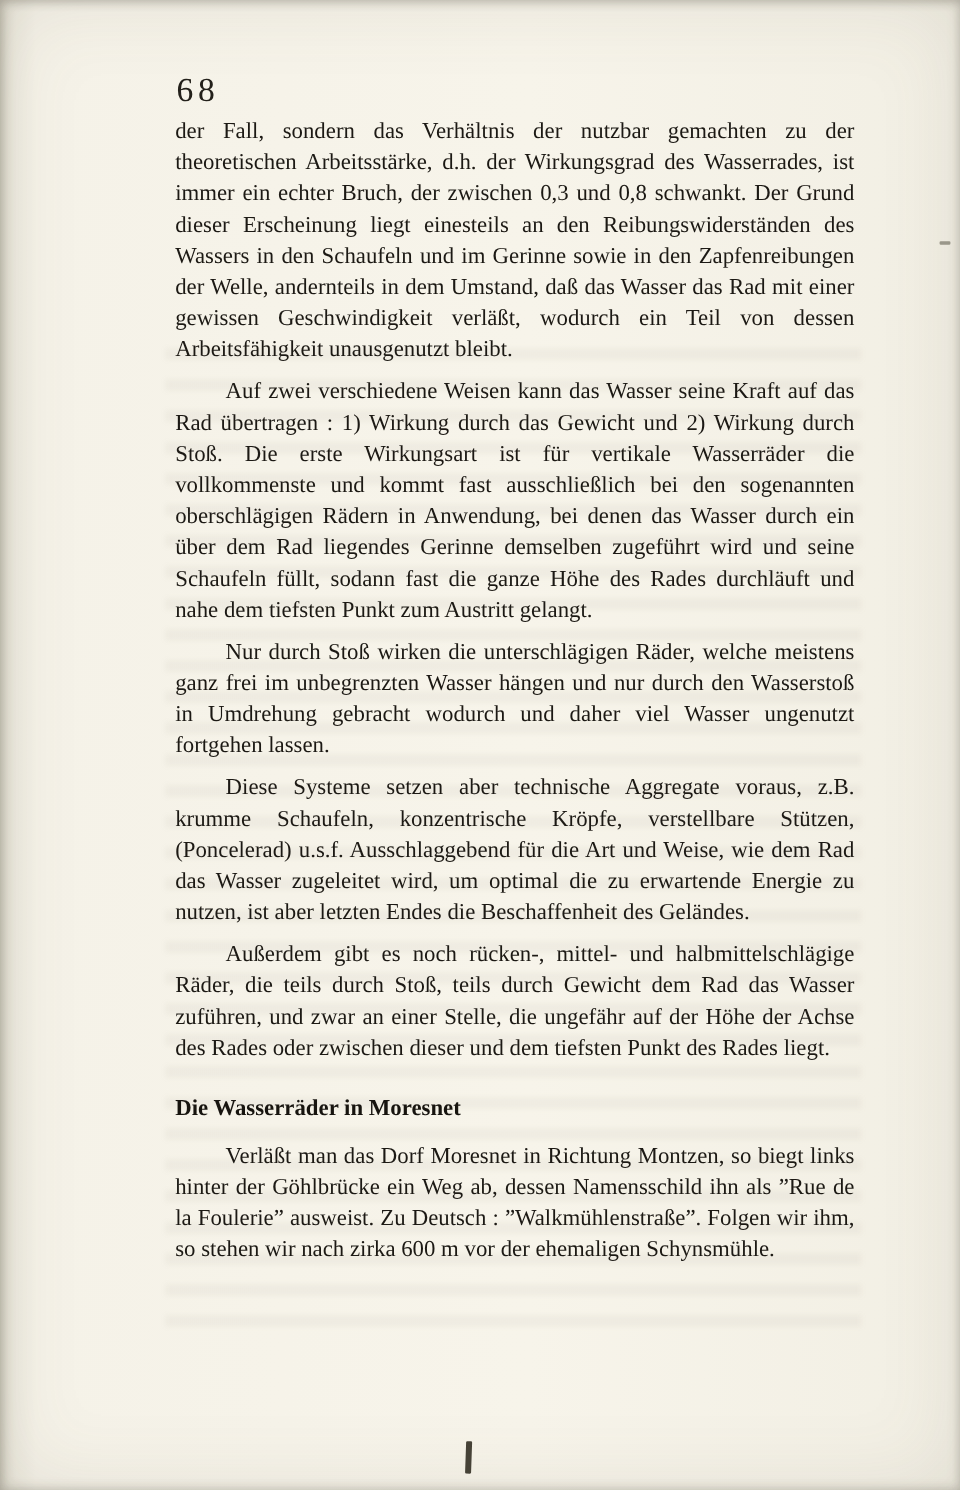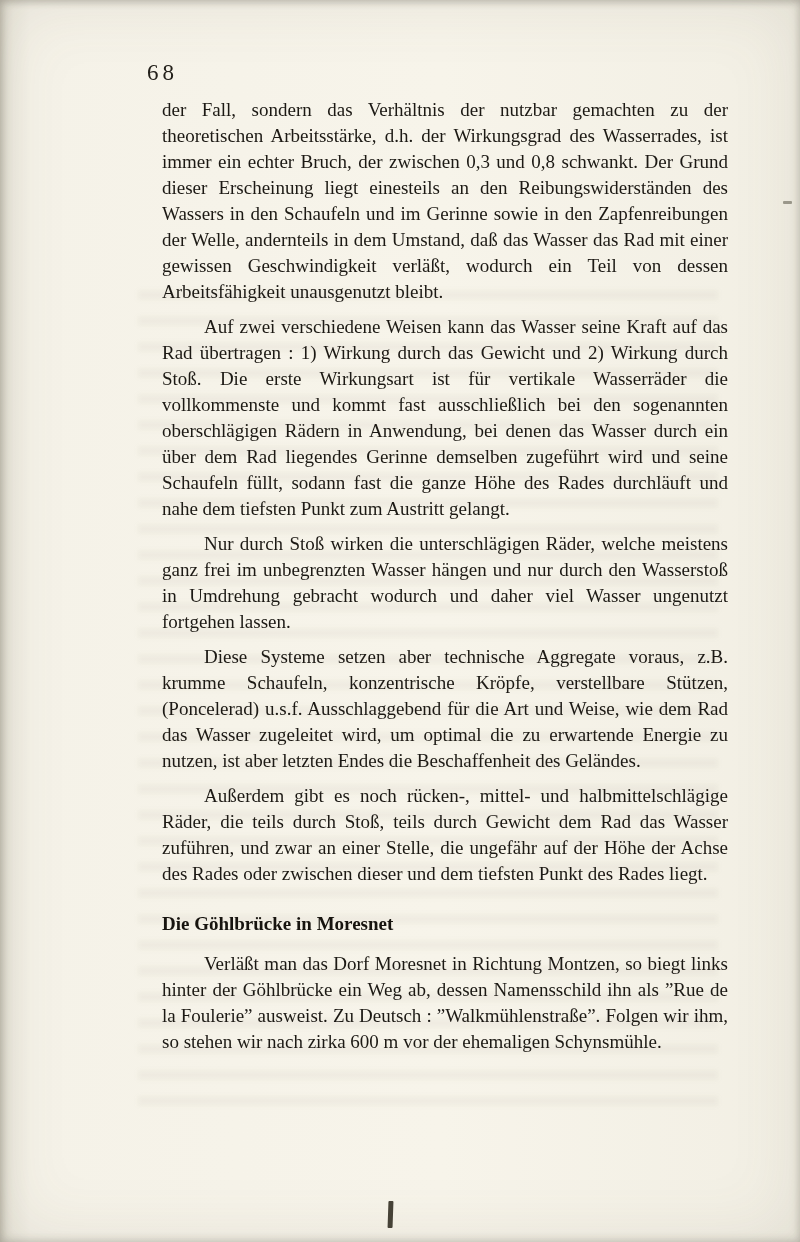--- a/index.html
+++ b/index.html
@@ -35,28 +35,28 @@
       rgba(246, 243, 233, 0) 10px,
       rgba(246, 243, 233, 0) 26px
     );
     filter: blur(2px);
     pointer-events: none;
   }
   .page-number {
     position: absolute;
     left: 147px;
     top: 60px;
-    font-size: 23px;
+    font-size: 28px;
     letter-spacing: 4px;
     color: #23201a;
     text-align: right;
   }
   .text-block {
     position: absolute;
-    left: 162px;
+    left: 146px;
     top: 97px;
     width: 566px;
   }
   p.para {
     font-size: 19px;
     line-height: 26px;
     text-align: justify;
     hyphens: auto;
     -webkit-hyphens: auto;
     margin-bottom: 9px;
@@ -106,21 +106,21 @@
     <p class="para">der Fall, sondern das Verhältnis der nutzbar gemachten zu der theoretischen Arbeitsstärke, d.h. der Wirkungsgrad des Wasserrades, ist immer ein echter Bruch, der zwischen 0,3 und 0,8 schwankt. Der Grund dieser Erscheinung liegt einesteils an den Reibungswiderständen des Wassers in den Schaufeln und im Gerinne sowie in den Zapfenreibungen der Welle, andernteils in dem Umstand, daß das Wasser das Rad mit einer gewissen Geschwindigkeit verläßt, wodurch ein Teil von dessen Arbeitsfähigkeit unausgenutzt bleibt.</p>
 
     <p class="para indent">Auf zwei verschiedene Weisen kann das Wasser seine Kraft auf das Rad übertragen : 1) Wirkung durch das Gewicht und 2) Wirkung durch Stoß. Die erste Wirkungsart ist für vertikale Wasserräder die vollkommenste und kommt fast ausschließlich bei den sogenannten oberschlägigen Rädern in Anwendung, bei denen das Wasser durch ein über dem Rad liegendes Gerinne demselben zugeführt wird und seine Schaufeln füllt, sodann fast die ganze Höhe des Rades durchläuft und nahe dem tiefsten Punkt zum Austritt gelangt.</p>
 
     <p class="para indent">Nur durch Stoß wirken die unterschlägigen Räder, welche meistens ganz frei im unbegrenzten Wasser hängen und nur durch den Wasserstoß in Umdrehung gebracht wodurch und daher viel Wasser ungenutzt fortgehen lassen.</p>
 
     <p class="para indent">Diese Systeme setzen aber technische Aggregate voraus, z.B. krumme Schaufeln, konzentrische Kröpfe, verstellbare Stützen, (Poncelerad) u.s.f. Ausschlaggebend für die Art und Weise, wie dem Rad das Wasser zugeleitet wird, um optimal die zu erwartende Energie zu nutzen, ist aber letzten Endes die Beschaffenheit des Geländes.</p>
 
     <p class="para indent">Außerdem gibt es noch rücken-, mittel- und halbmittelschlägige Räder, die teils durch Stoß, teils durch Gewicht dem Rad das Wasser zuführen, und zwar an einer Stelle, die ungefähr auf der Höhe der Achse des Rades oder zwischen dieser und dem tiefsten Punkt des Rades liegt.</p>
 
-    <h2 class="heading">Die Göhlbrücke in Moresnet</h2>
+    <h2 class="heading">Die Wasserräder in Moresnet</h2>
 
     <p class="para indent">Verläßt man das Dorf Moresnet in Richtung Montzen, so biegt links hinter der Göhlbrücke ein Weg ab, dessen Namensschild ihn als ”Rue de la Foulerie” ausweist. Zu Deutsch : ”Walkmühlenstraße”. Folgen wir ihm, so stehen wir nach zirka 600 m vor der ehemaligen Schynsmühle.</p>
 
   </main>
 
   <div class="margin-mark"></div>
   <div class="binding-mark"></div>
 
 </div>
 

